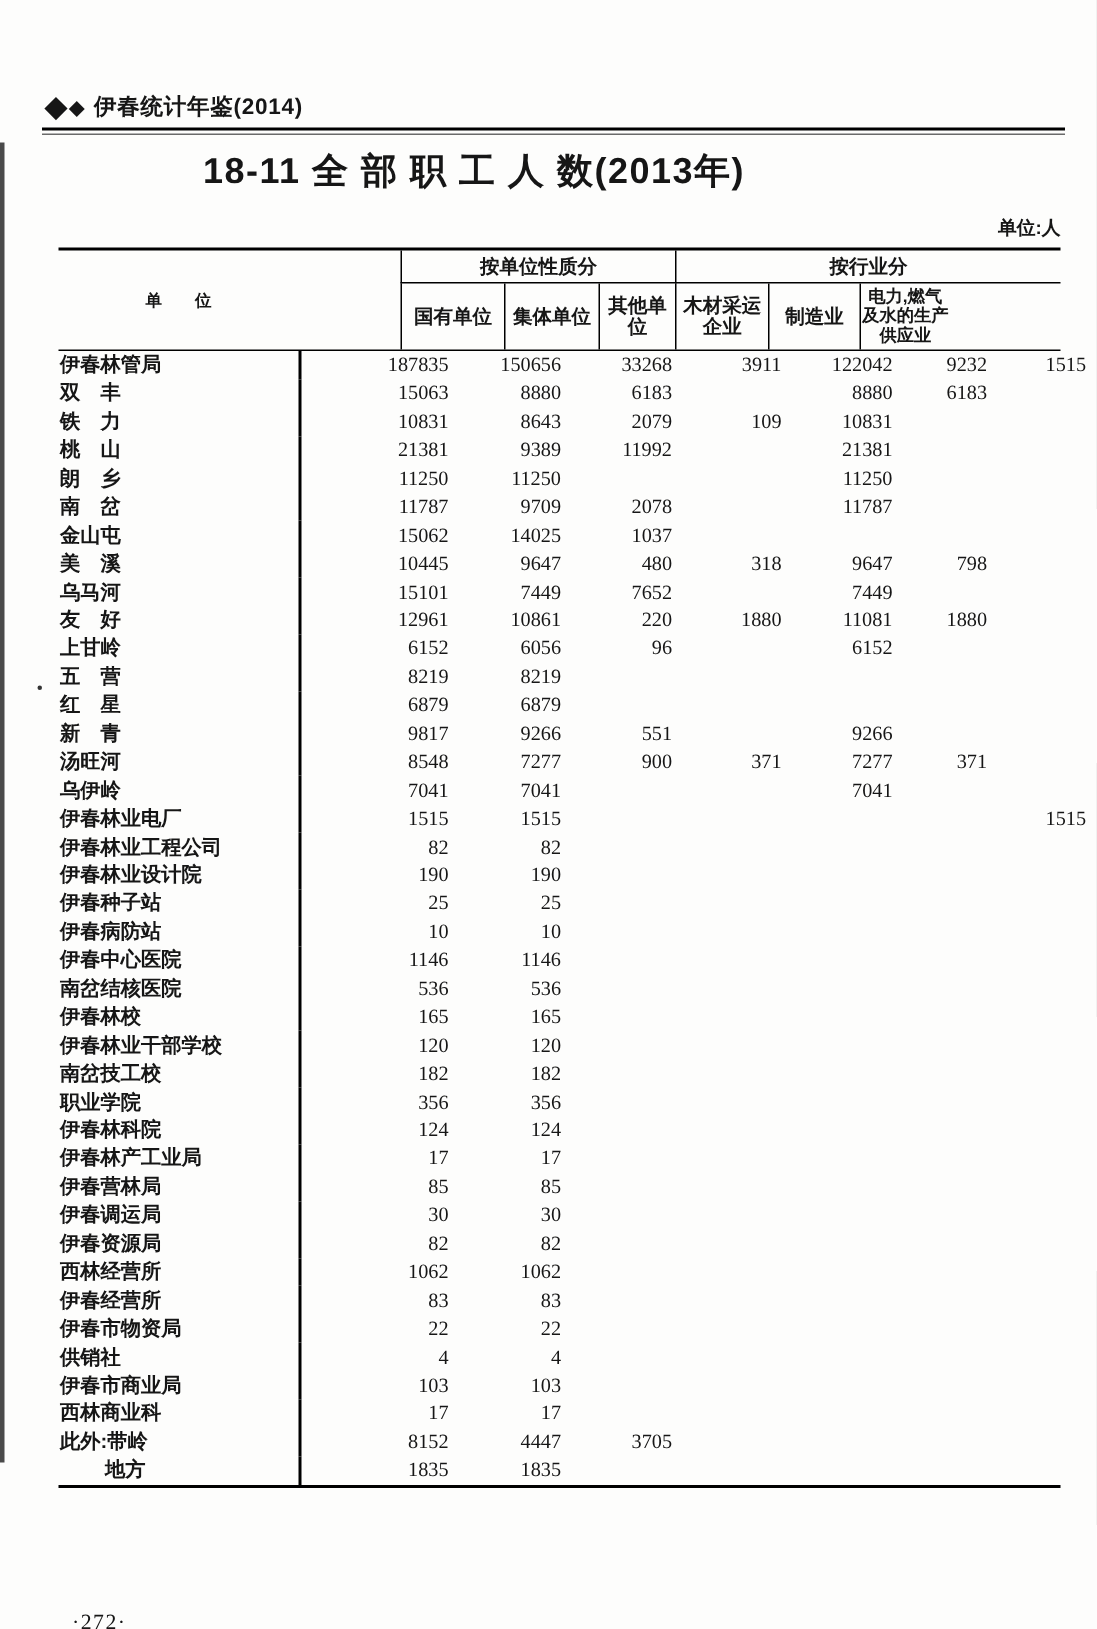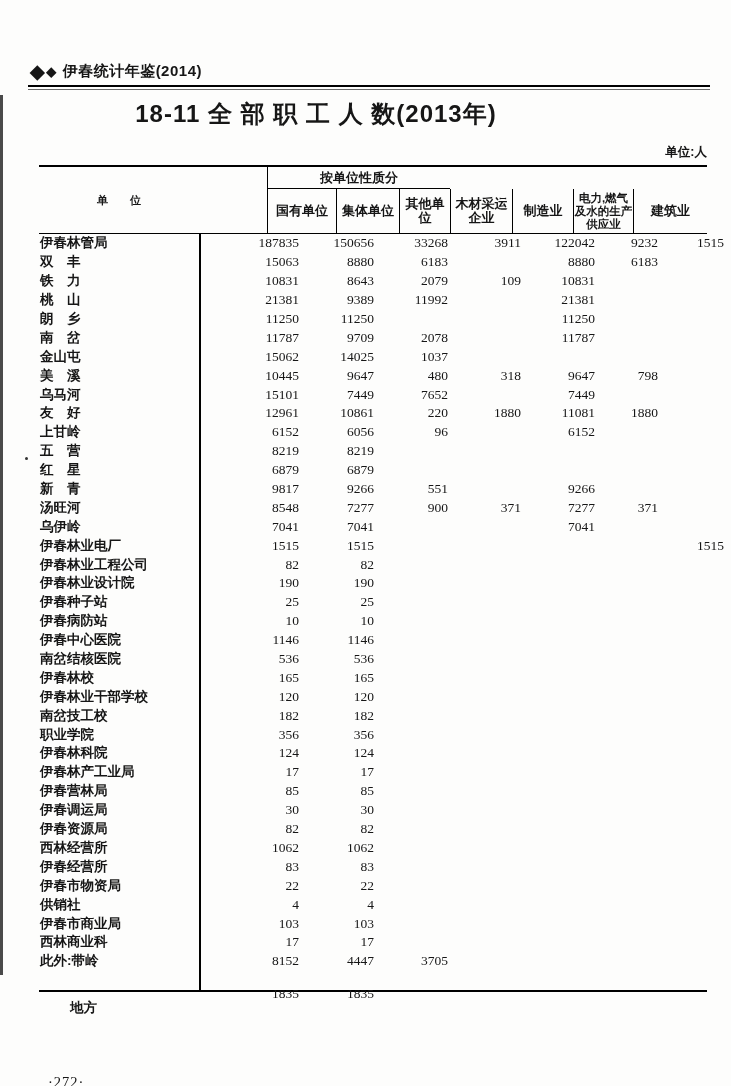--- a/index.html
+++ b/index.html
@@ -70,21 +70,21 @@
   .cell{overflow:visible;white-space:nowrap;}
   .cell.stub{
     font-weight:700;font-size:13.5px;padding-left:1px;
     border-right:0;height:100%;display:flex;align-items:center;
   }
   .trow .cell.stub{border-right:0;}
   .trow{position:relative;}
   .trow::before{ 
     content:"";position:absolute;left:160px;top:0;width:1.5px;height:100%;background:#000;
   }
-  .trow.indent .cell.stub{padding-left:31px;margin-top:28px;}
+  .trow.indent .cell.stub{padding-left:31px;}
   .cell.num{
     font-family:"Liberation Serif",serif;
     font-size:13.5px;text-align:right;padding-right:0;
   }
   .page-number{
     position:absolute;left:48px;top:1074px;
     font-family:"Liberation Serif",serif;font-size:14.5px;letter-spacing:1px;
   }
 </style>
 </head>
@@ -105,30 +105,30 @@
       <div class="r2"></div>
   </div>
 
   <div class="title">18-11  全 部 职 工 人 数(2013年)</div>
   <div class="unit-note">单位:人</div>
 
   <div class="table">
     <div class="thead">
       <div class="th th-stub">单　　位</div>
       <div class="th th-g1 bl bb">按单位性质分</div>
+      <div class="th th-g2 bl bb">按行业分</div>
       <div class="th th-c bl" style="grid-column:3">国有单位</div>
       <div class="th th-c bl" style="grid-column:4">集体单位</div>
       <div class="th th-c bl" style="grid-column:5">其他单位</div>
       <div class="th th-c bl" style="grid-column:6">木材采运
 企业</div>
       <div class="th th-c bl" style="grid-column:7">制造业</div>
       <div class="th th-c small bl" style="grid-column:8">电力,燃气
 及水的生产
 供应业</div>
-      <div class="th th-c bl" style="grid-column:9">建筑业</div>
     </div>
     <div class="tbody">
         <div class="trow">
           <div class="cell stub">伊春林管局</div>
           <div class="cell num c0">187835</div>
           <div class="cell num c1">150656</div>
           <div class="cell num c2">33268</div>
           <div class="cell num c3">3911</div>
           <div class="cell num c4">122042</div>
           <div class="cell num c5">9232</div>

